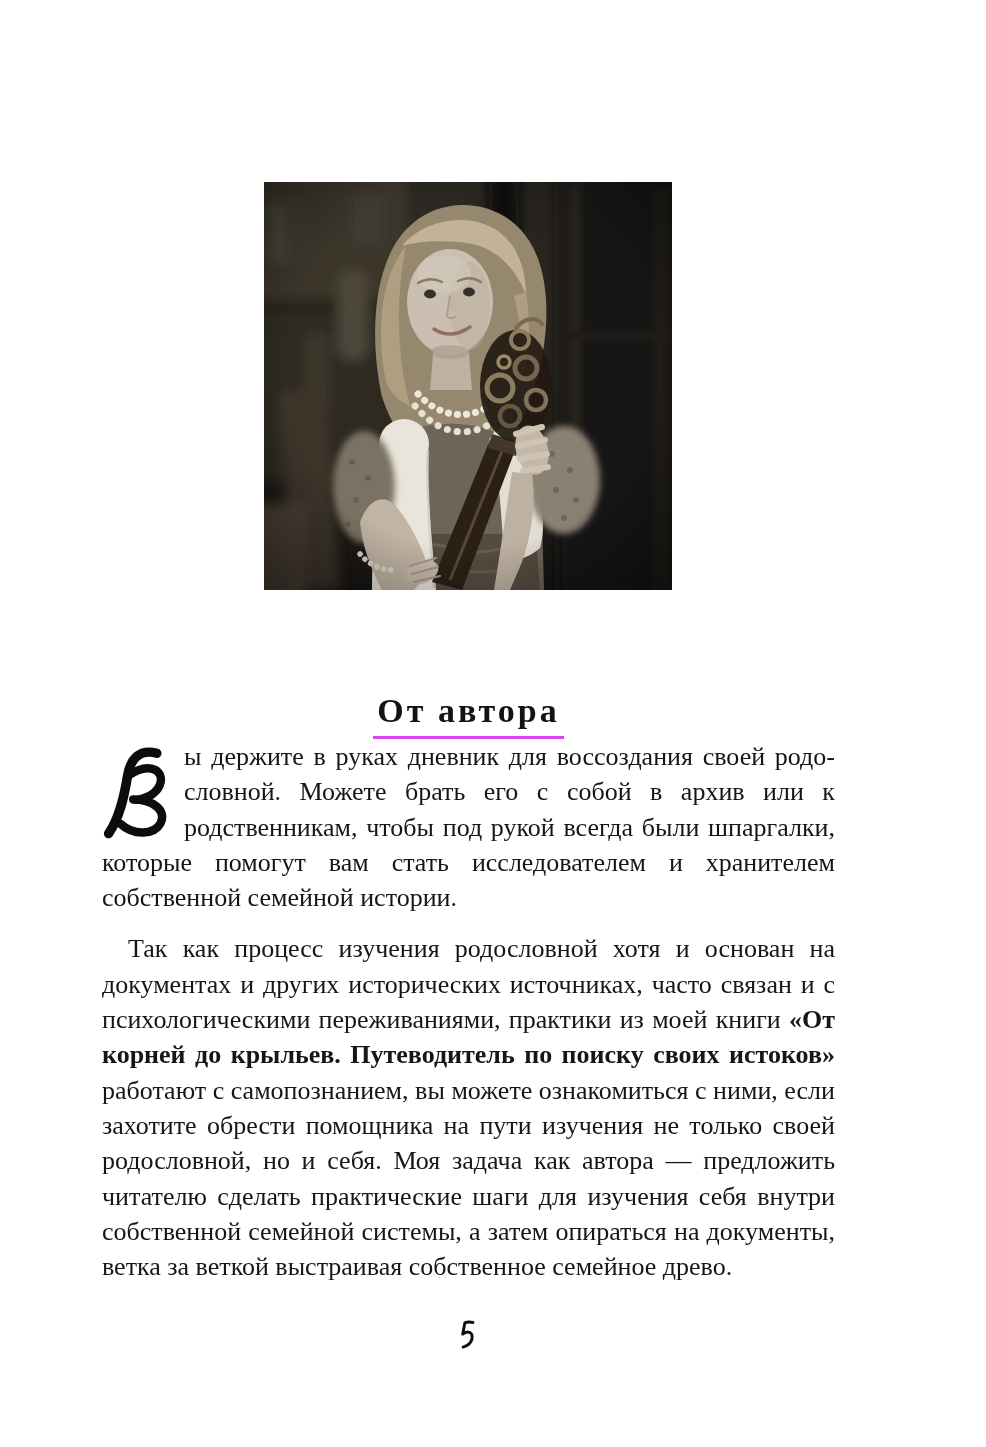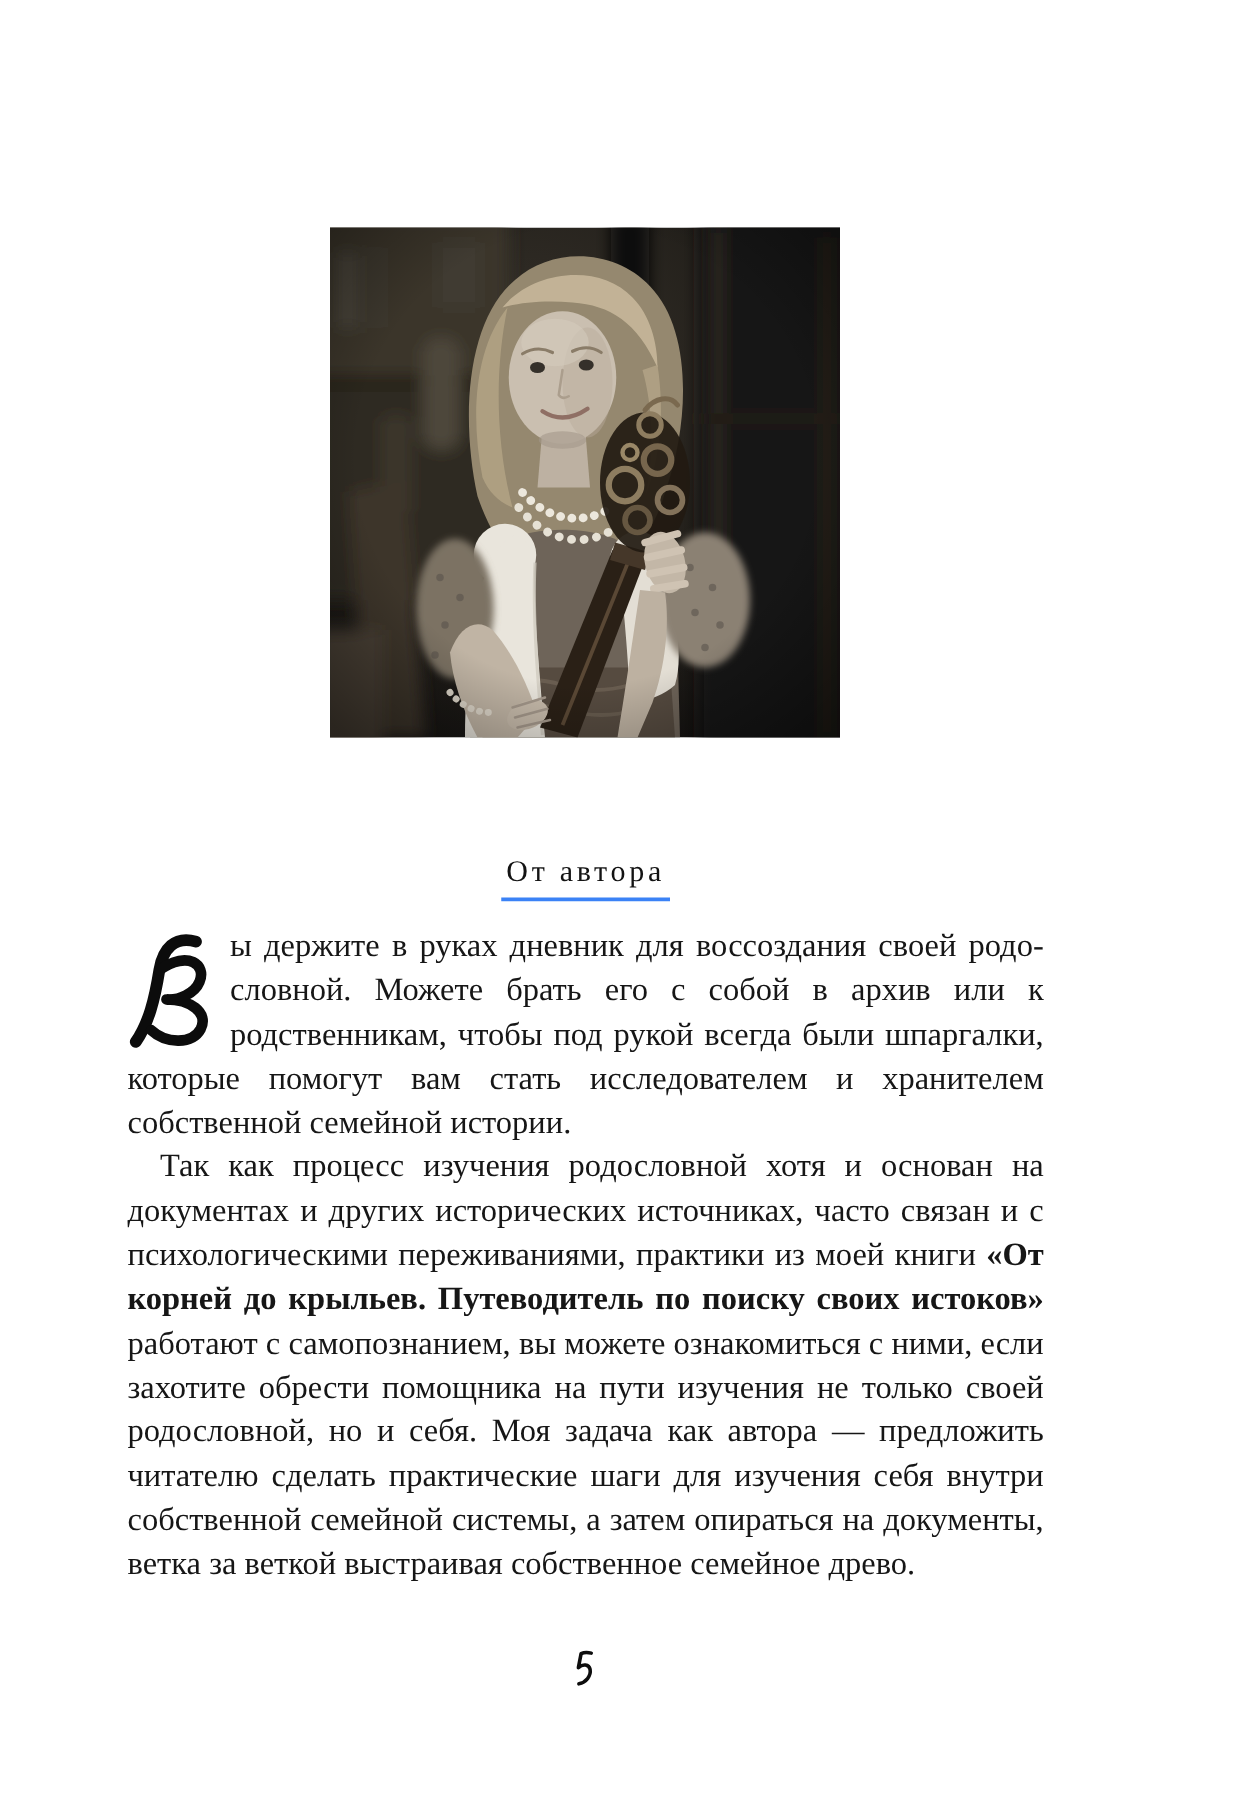--- a/index.html
+++ b/index.html
@@ -27,42 +27,42 @@
   
   .heading-wrap {
     position: absolute;
     left: 102px;
     top: 669px;
     width: 733px;
     text-align: center;
   }
   .heading {
     display: inline-block;
-    font-size: 24px;
-    font-weight: 400;
+    font-size: 34px;
+    font-weight: 700;
     letter-spacing: 3px;
     line-height: 1.1;
     color: #131313;
-    border-bottom: 3px solid #3b82f6;
+    border-bottom: 3px solid #d946ef;
     padding: 0 4px 7px 4px;
   }
 
   
   .body-text {
     position: absolute;
     left: 102px;
     top: 739px;
     width: 733px;
     font-size: 26px;
     line-height: 35.3px;
     text-align: justify;
     color: #161616;
   }
   .body-text p { margin: 0; }
-  .body-text p.indent { text-indent: 26px; }
+  .body-text p.indent { text-indent: 26px; margin-top: 16px; }
   .drop-cap {
     float: left;
     width: 68px;
     height: 94px;
     margin: 6px 14px 2px 0;
   }
   .drop-cap svg { display: block; width: 68px; height: 94px; }
   .book-title { font-weight: 700; }
 
   

